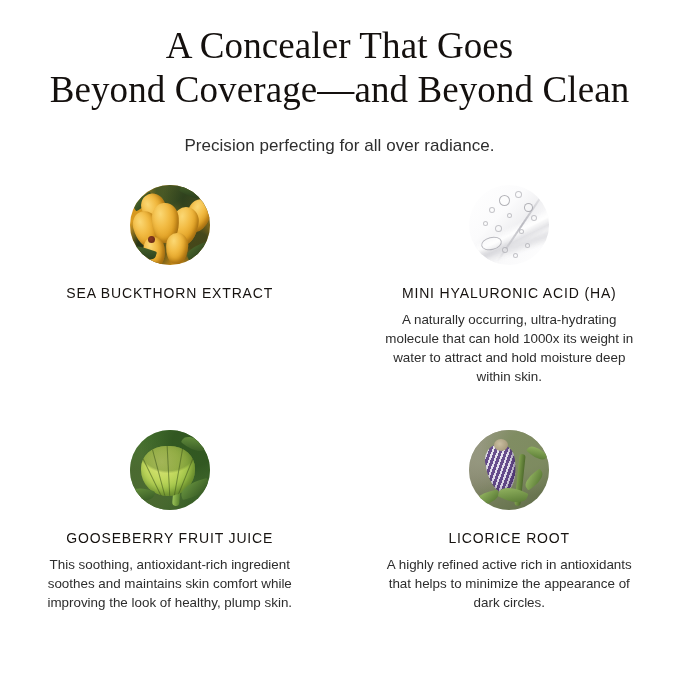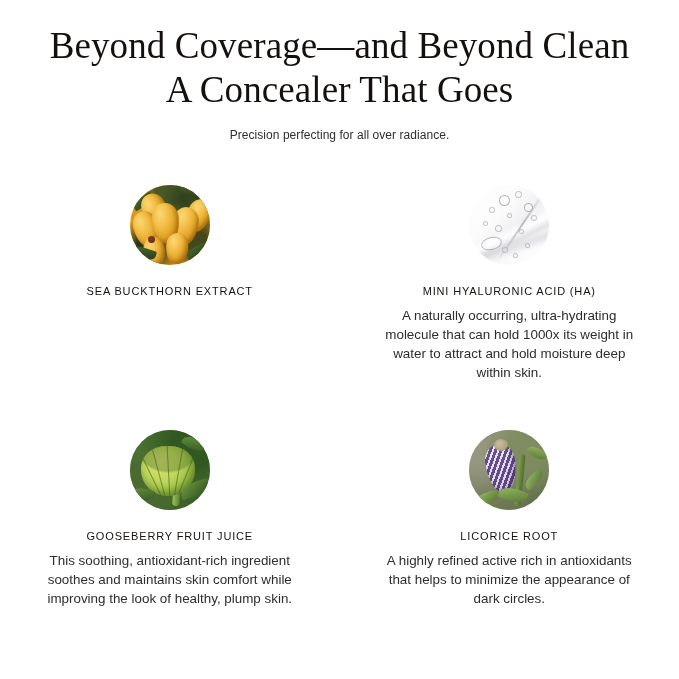--- a/index.html
+++ b/index.html
@@ -37,23 +37,23 @@
     letter-spacing: 0.1px;
     font-weight: 400;
     margin: 0 auto;
     max-width: 640px;
   }
   .headline .line {
     display: block;
     white-space: nowrap;
   }
   .subtitle {
-    margin: 16px auto 0;
+    margin: 24px auto 0;
     font-family: "Liberation Sans", sans-serif;
-    font-size: 12px;
+    font-size: 17px;
     line-height: 1.35;
     color: #2e2e2e;
     font-weight: 400;
     letter-spacing: 0.05px;
   }
 
   
   .grid {
     position: absolute;
     top: 170px;
@@ -263,21 +263,21 @@
     border-radius: 70% 10% 70% 10%;
   }
   .gl1 { width:30px; height:14px; left:50px; top:52px; transform: rotate(-18deg); }
   .gl2 { width:26px; height:13px; left:-2px; top:58px; transform: rotate(14deg); }
   .gl3 { width:24px; height:12px; left:52px; top:8px;  transform: rotate(34deg); }
 
   
   .ing-name {
     margin-top: 20px;
     font-family: "Liberation Sans", sans-serif;
-    font-size: 11px;
+    font-size: 14px;
     letter-spacing: 0.85px;
     color: #16120f;
     text-align: center;
     font-weight: 400;
     text-transform: uppercase;
     white-space: nowrap;
   }
   .ing-desc {
     margin-top: 9px;
     font-family: "Liberation Sans", sans-serif;
@@ -289,22 +289,22 @@
   }
   .cell-right .ing-desc { max-width: 258px; }
 </style>
 </head>
 <body>
 
 <div class="page">
 
   <div class="header">
     <h1 class="headline">
+      <span class="line">A Concealer That Goes</span>
       <span class="line">Beyond Coverage—and Beyond Clean</span>
-      <span class="line">A Concealer That Goes</span>
     </h1>
     <p class="subtitle">Precision perfecting for all over radiance.</p>
   </div>
 
   <div class="grid">
 
     <div class="cell cell-left">
       <div class="thumb img-sea-buckthorn">
         <div class="scene">
           <span class="leaf l4"></span>

